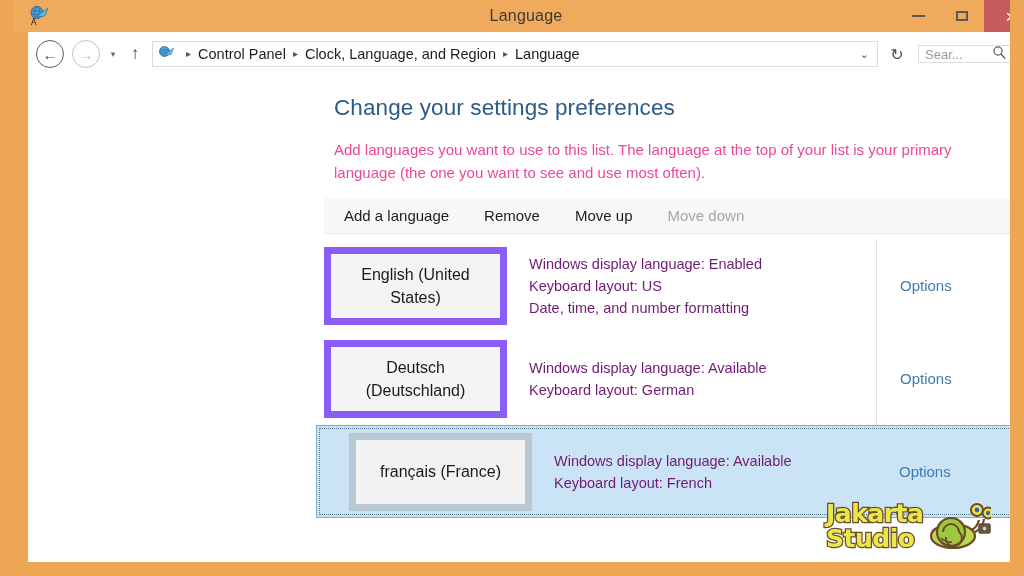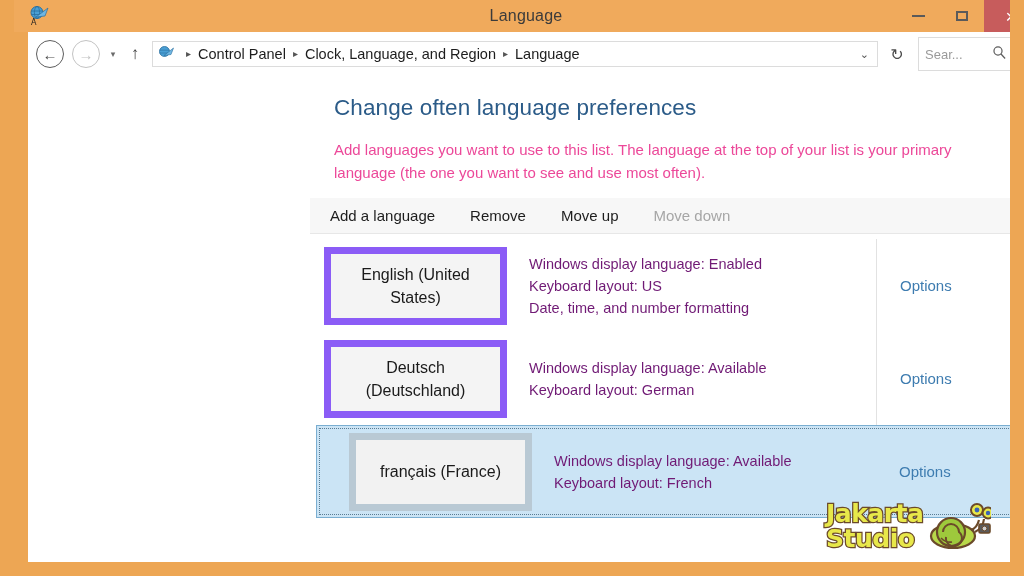--- a/index.html
+++ b/index.html
@@ -169,21 +169,21 @@
     color: #555;
   }
   .refresh-btn {
     width: 26px;
     text-align: center;
     font-size: 16px;
     color: #4c4c4c;
   }
   .search-box {
     width: 96px;
-    height: 34px;
+    height: 18px;
     margin-left: 8px;
     margin-right: 10px;
     border: 1px solid #dcdcdc;
     background: #ffffff;
     display: flex;
     align-items: center;
     justify-content: space-between;
     box-sizing: border-box;
     padding: 0 6px;
   }
@@ -247,21 +247,21 @@
     color: #ec4899;
     margin: 17px 0 0 24px;
     width: 662px;
     line-height: 23px;
   }
 
   
   .toolbar {
     position: absolute;
     top: 122px;
-    left: 0;
+    left: 14px;
     width: 700px;
     height: 35px;
     background: #f7f7f7;
     border-bottom: 1px solid #e7e7e7;
     display: flex;
     align-items: center;
   }
   .tb-item {
     font-size: 15px;
     color: #1d1d1d;
@@ -443,21 +443,21 @@
           <line x1="9.6" y1="9.6" x2="14" y2="14.4" stroke="#5d5d5d" stroke-width="1.3"></line>
         </svg>
       </span>
     </div>
   </div>
 
   <div class="content">
 
 
     <div class="main">
-      <h1 class="page-title">Change often language preferences</h1>
+      <h1 class="page-title">Change your settings preferences</h1>
       <p class="page-desc">Add languages you want to use to this list. The language at the top of your list is your primary language (the one you want to see and use most often).</p>
 
       <div class="toolbar">
         <span class="tb-item">Add a language</span>
         <span class="tb-item">Remove</span>
         <span class="tb-item">Move up</span>
         <span class="tb-item disabled">Move down</span>
       </div>
 
       <div class="col-divider"></div>

